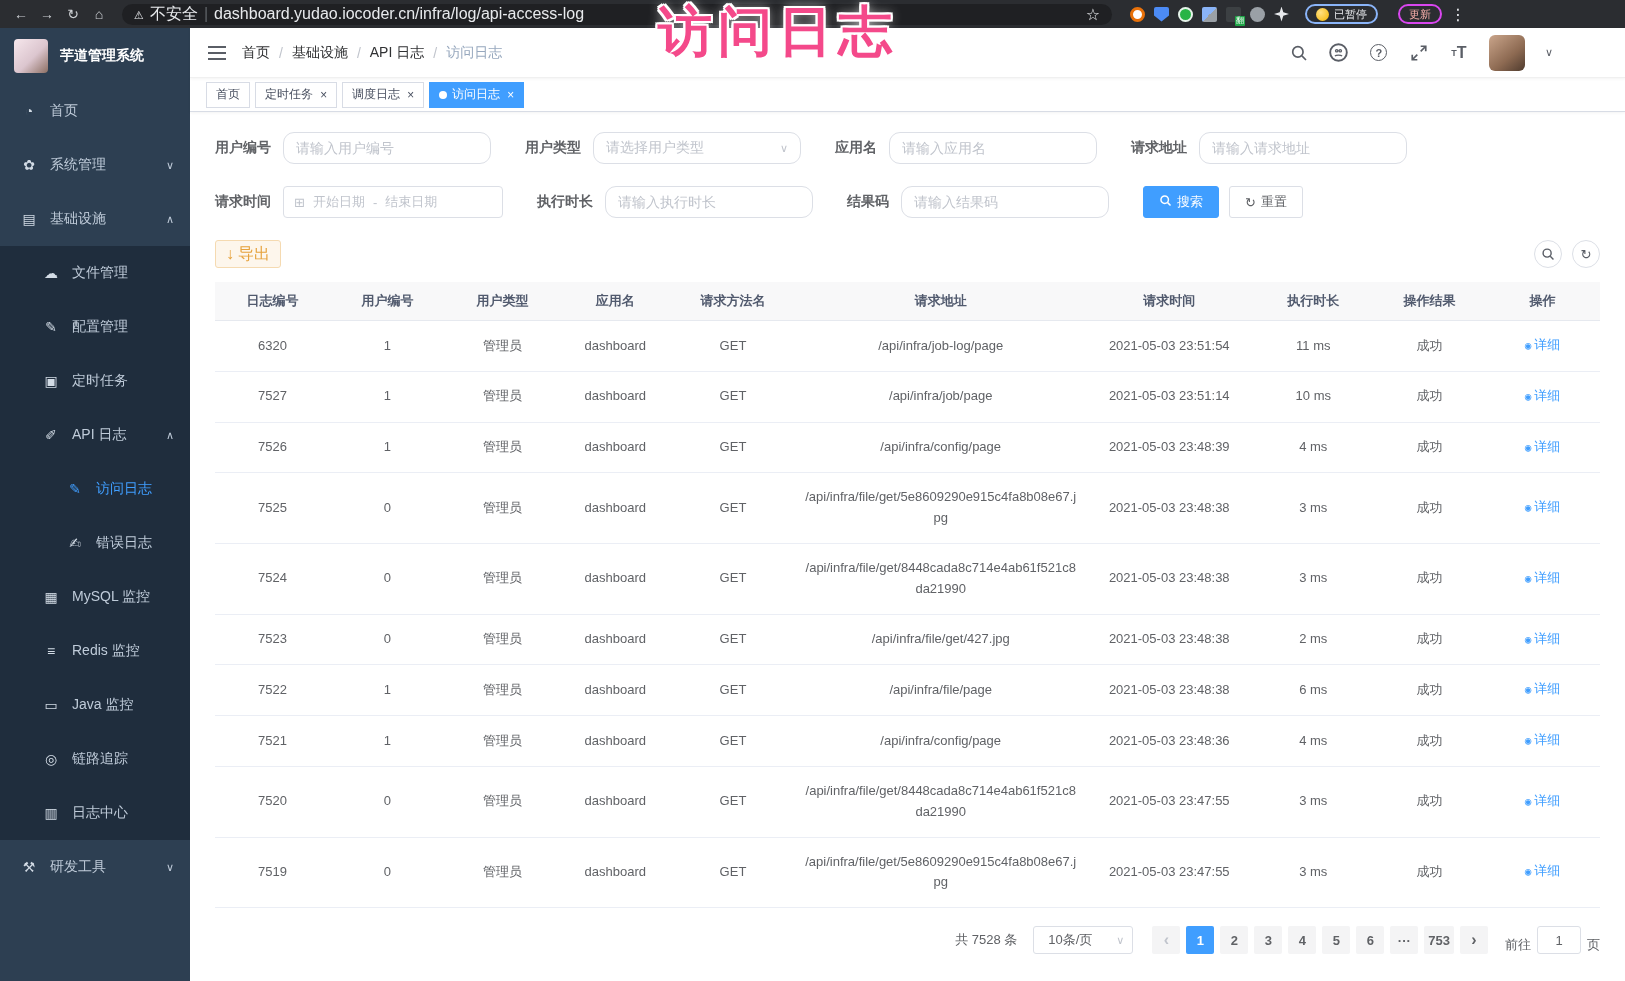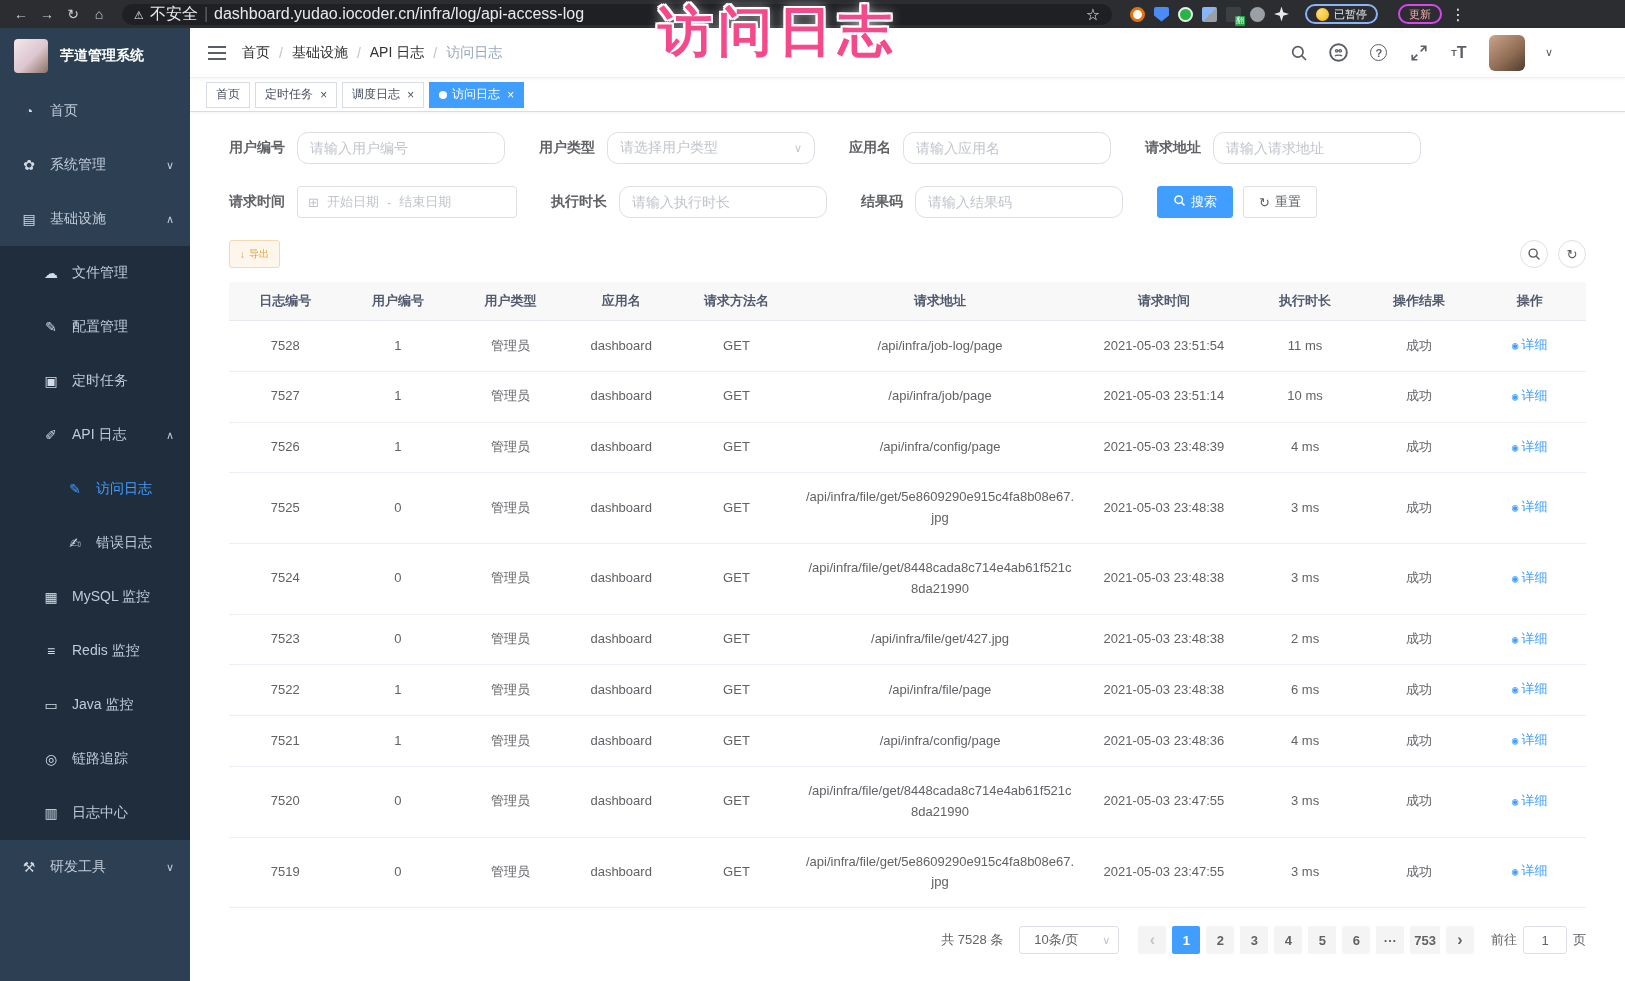--- a/index.html
+++ b/index.html
@@ -73,37 +73,37 @@
 
   
   .tags-view { height:34px; display:flex; align-items:center; padding-left:16px; border-bottom:1px solid #d8dce5; box-shadow:0 1px 3px rgba(0,0,0,.05); gap:5px; }
   .tag { height:26px; display:inline-flex; align-items:center; gap:5px; padding:0 9px; border:1px solid #d8dce5; background:#fff; color:#495060; font-size:12px; cursor:pointer; }
   .tag .dot { width:8px; height:8px; border-radius:50%; background:#fff; display:none; }
   .tag.active { background:#409eff; border-color:#409eff; color:#fff; }
   .tag.active .dot { display:inline-block; }
   .tag-close { font-size:12px; line-height:1; margin-left:2px; }
 
   
-  .content { flex:1; padding:20px 39px 0; overflow:hidden; }
+  .content { flex:1; padding:20px 25px 0; overflow:hidden; }
   .filter-row { display:flex; align-items:center; margin-bottom:22px; flex-wrap:nowrap; }
   .form-item { display:flex; align-items:center; margin-right:34px; }
   .form-label { font-size:14px; font-weight:700; color:#606266; margin-right:12px; white-space:nowrap; }
   .el-input { width:208px; height:32px; border:1px solid #dcdfe6; border-radius:11px; font-size:14px; color:#606266; padding:0 12px; background:#fff; outline:none; }
   .el-input::placeholder { color:#c0c4cc; }
   .el-select { display:flex; align-items:center; justify-content:space-between; cursor:pointer; }
   .el-select .ph { color:#c0c4cc; }
   .caret { color:#c0c4cc; font-size:11px; } .caret::before{content:"\2228";}
   .daterange { width:220px; height:32px; border:1px solid #dcdfe6; border-radius:4px; display:flex; align-items:center; gap:8px; padding:0 10px; font-size:13px; color:#c0c4cc; cursor:pointer; }
   .cal-ico::before { content:"\229E"; color:#c0c4cc; }
   .btn { height:32px; border-radius:3px; font-size:13px; display:inline-flex; align-items:center; gap:5px; padding:0 15px; cursor:pointer; border:1px solid #dcdfe6; background:#fff; color:#606266; }
   .btn-primary { background:#409eff; border-color:#409eff; color:#fff; }
   .btn-reset { margin-left:10px; }
   .reset-ico::before { content:"\21BB"; font-size:13px; }
   .toolbar-row { display:flex; align-items:center; margin-bottom:14px; }
-  .btn-export { height:28px; padding:0 10px; font-size:10px; background:#fdf6ec; border:1px solid #f5dab1; color:#e6a23c; border-radius:3px; display:inline-flex; align-items:center; gap:4px; cursor:pointer; }
+  .btn-export { height:28px; padding:0 10px; font-size:16px; background:#fdf6ec; border:1px solid #f5dab1; color:#e6a23c; border-radius:3px; display:inline-flex; align-items:center; gap:4px; cursor:pointer; }
   .dl-ico::before { content:"\2193"; }
   .right-tools { margin-left:auto; display:flex; gap:10px; }
   .circle-btn { width:28px; height:28px; border-radius:50%; border:1px solid #dcdfe6; background:#fff; display:flex; align-items:center; justify-content:center; color:#5a5e66; cursor:pointer; }
   .refresh-ico::before { content:"\21BB"; font-size:13px; }
 
   
   table { width:100%; border-collapse:collapse; table-layout:fixed; }
   thead th { background:#f8f8f9; color:#515a6e; font-size:13px; font-weight:bold; padding:10px 8px; text-align:center; border-bottom:1px solid #e6e9ef; }
   tbody td { font-size:13px; color:#606266; padding:14px 8px; text-align:center; border-bottom:1px solid #ebeef5; word-break:break-all; line-height:1.6; }
   th:nth-child(1),td:nth-child(1){width:8.3%;} th:nth-child(2),td:nth-child(2){width:8.3%;}
@@ -115,21 +115,21 @@
   .eye-ico::before { content:"\25C9"; font-size:11px; }
 
   
   .pagination { display:flex; align-items:center; justify-content:flex-end; margin:18px 0 0; font-size:13px; color:#606266; }
   .pg-total { margin-right:16px; }
   .size-select { width:100px; height:28px; border:1px solid #dcdfe6; border-radius:3px; display:flex; align-items:center; justify-content:space-between; padding:0 8px 0 14px; margin-right:16px; cursor:pointer; color:#606266; }
   .pager-btn { min-width:28px; height:28px; margin:0 3px; background:#f4f4f5; border:none; border-radius:2px; color:#606266; font-size:13px; font-weight:600; display:inline-flex; align-items:center; justify-content:center; cursor:pointer; padding:0 4px; }
   .pager-btn.active { background:#409eff; color:#fff; }
   .pager-btn.prev { color:#c0c4cc; } .pager-btn.prev::before{content:"\2039"; font-size:16px;}
   .pager-btn.next::before{content:"\203A"; font-size:16px;}
-  .pg-goto { margin-left:14px; display:flex; align-items:center; gap:6px; }
+  .pg-goto { margin-left:14px; display:flex; align-items:flex-end; gap:6px; }
   .goto-input { width:44px; height:28px; border:1px solid #dcdfe6; border-radius:3px; text-align:center; font-size:13px; color:#606266; outline:none; }
 </style>
 </head>
 <body>
 
 <div class="browser-bar">
   <span class="bnav icon-back"></span>
   <span class="bnav icon-fwd"></span>
   <span class="bnav icon-reload"></span>
   <span class="bnav icon-home"></span>
@@ -380,21 +380,21 @@
               <th>请求方法名</th>
               <th>请求地址</th>
               <th>请求时间</th>
               <th>执行时长</th>
               <th>操作结果</th>
               <th>操作</th>
             </tr>
           </thead>
         <tbody>
             <tr>
-              <td>7528</td>
+              <td>6320</td>
               <td>1</td>
               <td>管理员</td>
               <td>dashboard</td>
               <td>GET</td>
               <td>/api/infra/job-log/page</td>
               <td>2021-05-03 23:51:54</td>
               <td>11 ms</td>
               <td>成功</td>
               <td><a class="detail-link">
                   <span class="eye-ico"></span>

